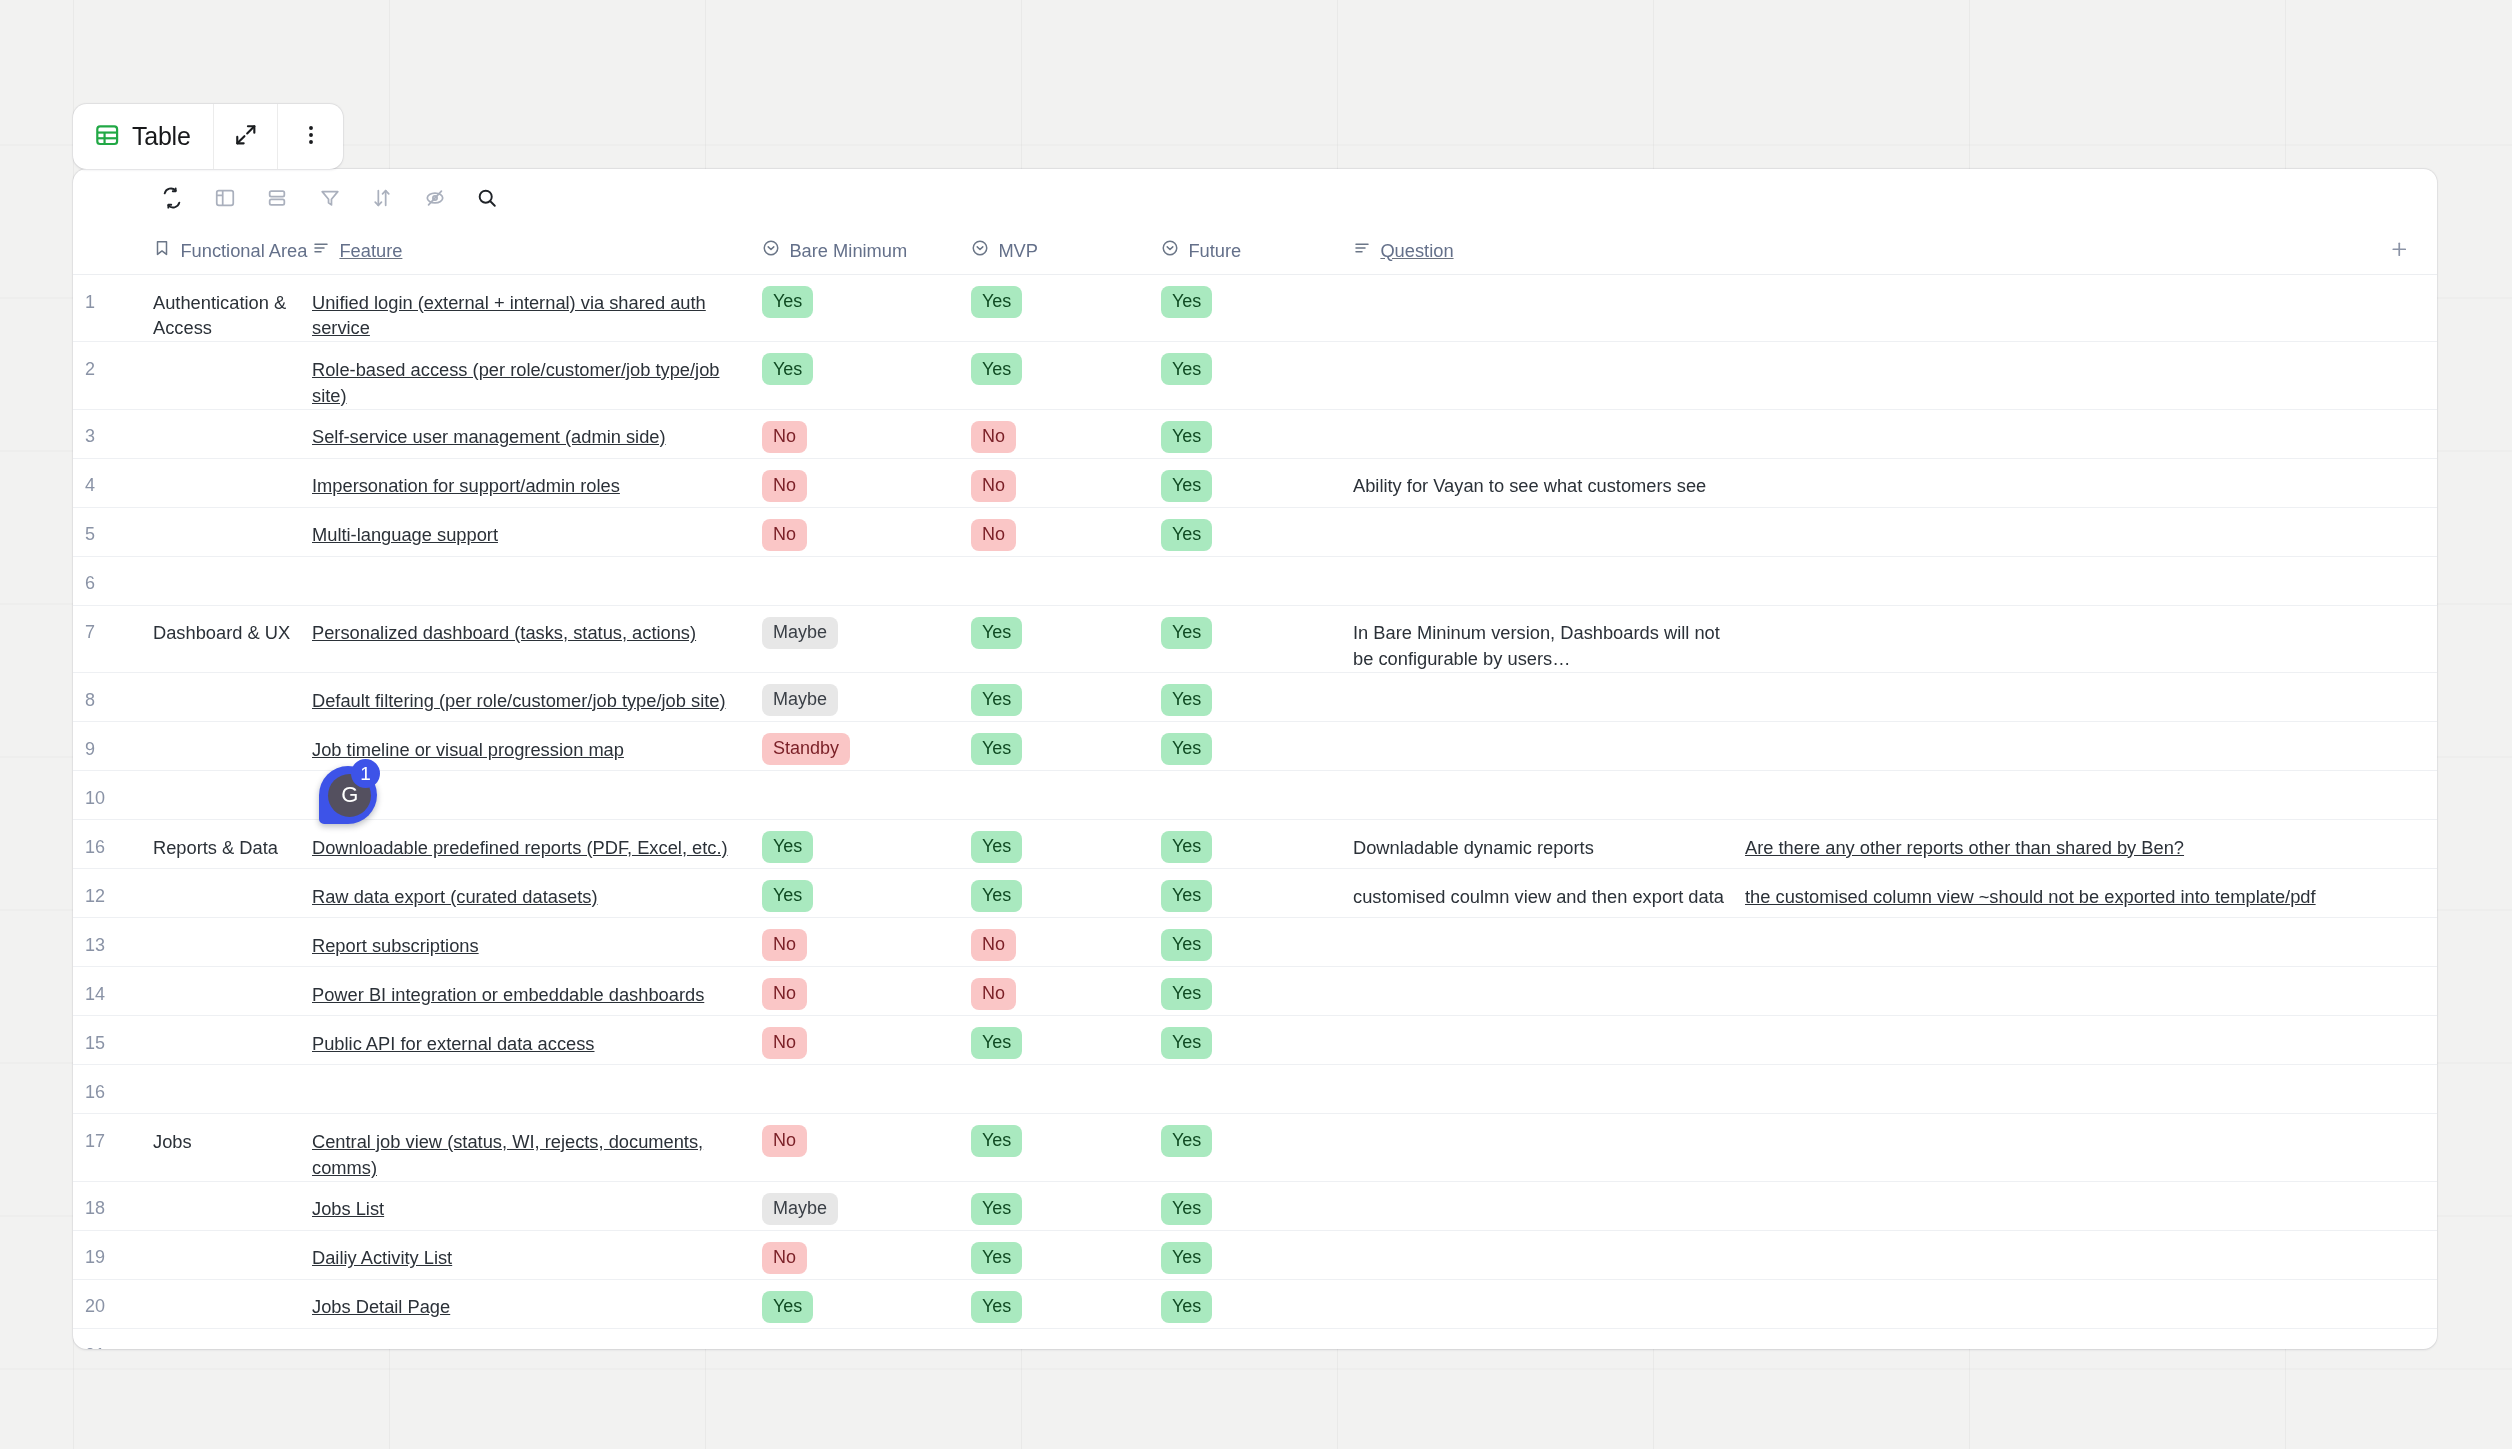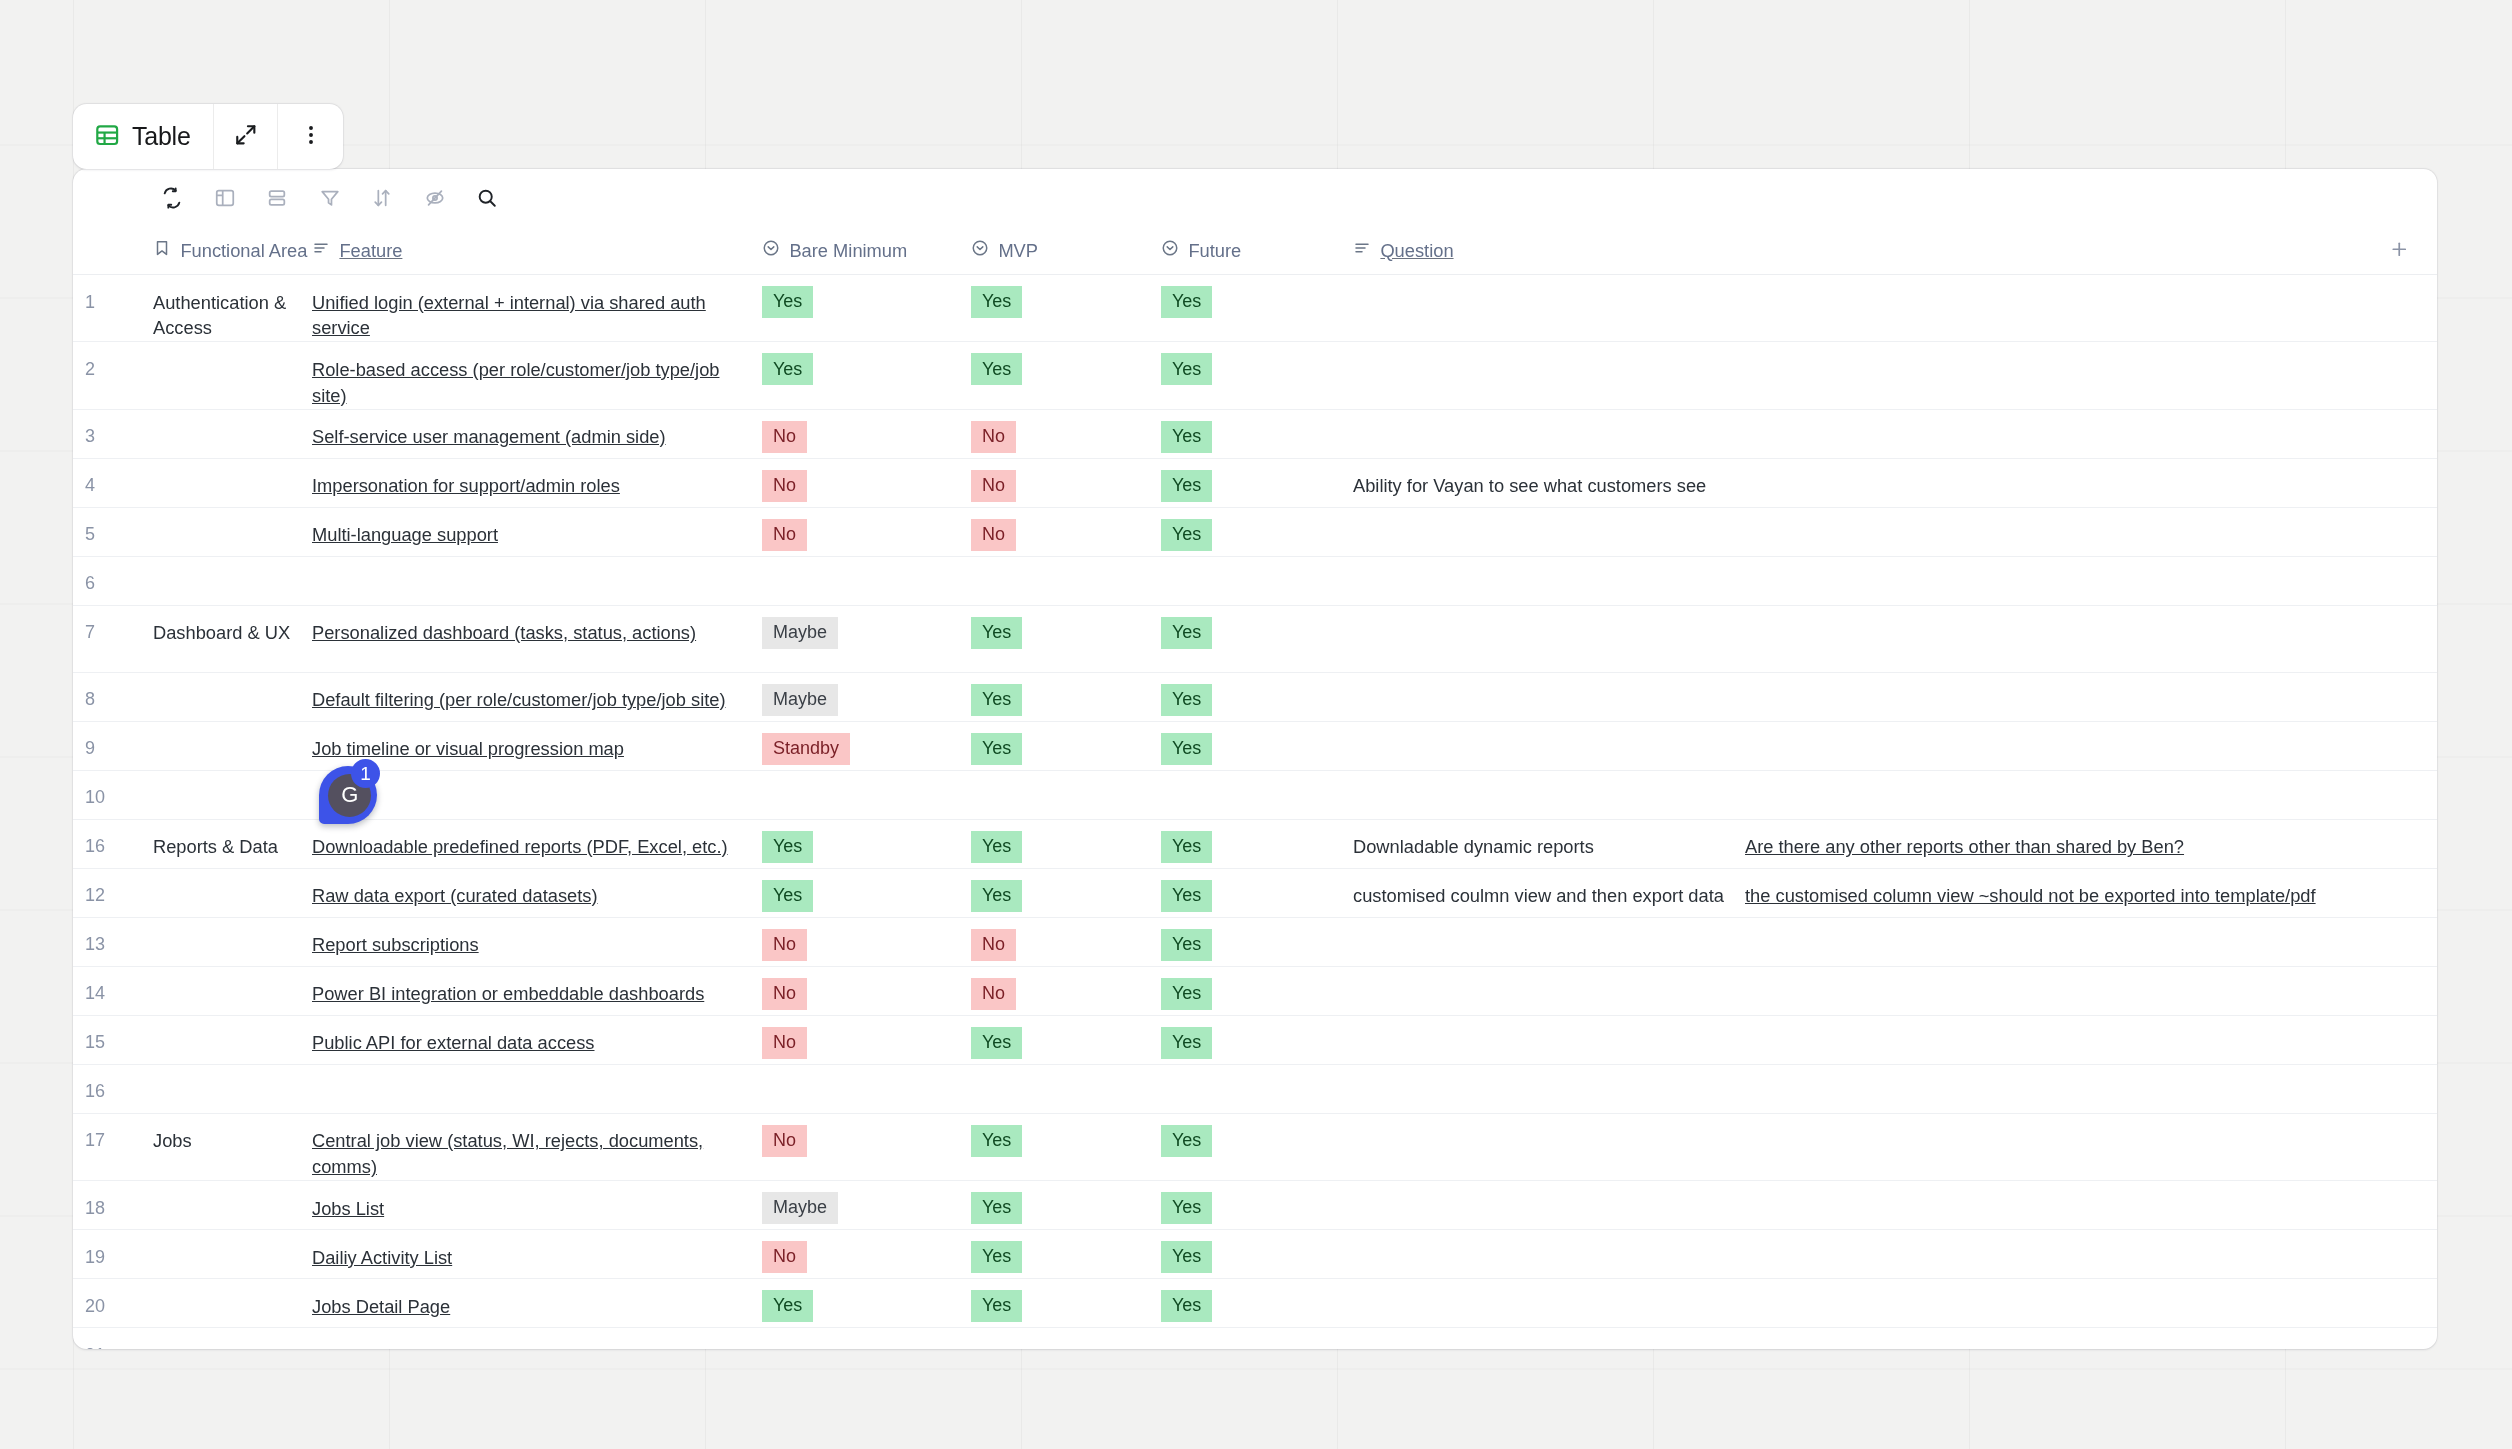--- a/index.html
+++ b/index.html
@@ -156,21 +156,21 @@
   }
   .cell.c-area   { color: #2b3138; padding-right: 13.6px; }
   .cell.c-feature{ color: #2b3138; padding-right: 15.3px; }
   .cell.c-comment{ color: #2b3138; padding-right: 20.5px; }
   .cell.c-quest  { color: #2b3138; padding-right: 20.5px; }
   .cell.c-bare, .cell.c-mvp, .cell.c-future { padding-top: 11px; }
 
   .badge {
     display: inline-block;
     padding: 5.1px 11px 6px;
-    border-radius: 0;
+    border-radius: 8px;
     font-size: 18px;
     line-height: 1.15;
   }
   .badge.yes     { background: #a9e9bf; color: #0f4a22; }
   .badge.no      { background: #fac6c6; color: #7a1f26; }
   .badge.maybe   { background: #e7e7e7; color: #3a3f46; }
   .badge.standby { background: #fac6c6; color: #7a1f26; }
 
   
   #collab {
@@ -456,20 +456,21 @@
         <div class="cell c-comment"></div>
         <div class="cell c-quest"></div>
       </div>
       <div class="row tall">
         <div class="cell c-num">7</div>
         <div class="cell c-area">Dashboard &amp; UX</div>
         <div class="cell c-feature">Personalized dashboard (tasks, status, actions)</div>
         <div class="cell c-bare"><span class="badge maybe">Maybe</span></div>
         <div class="cell c-mvp"><span class="badge yes">Yes</span></div>
         <div class="cell c-future"><span class="badge yes">Yes</span></div>
+        <div class="cell c-comment">In Bare Mininum version, Dashboards will not be configurable by users…</div>
         <div class="cell c-quest"></div>
       </div>
       <div class="row">
         <div class="cell c-num">8</div>
         <div class="cell c-area"></div>
         <div class="cell c-feature">Default filtering (per role/customer/job type/job site)</div>
         <div class="cell c-bare"><span class="badge maybe">Maybe</span></div>
         <div class="cell c-mvp"><span class="badge yes">Yes</span></div>
         <div class="cell c-future"><span class="badge yes">Yes</span></div>
         <div class="cell c-comment"></div>

